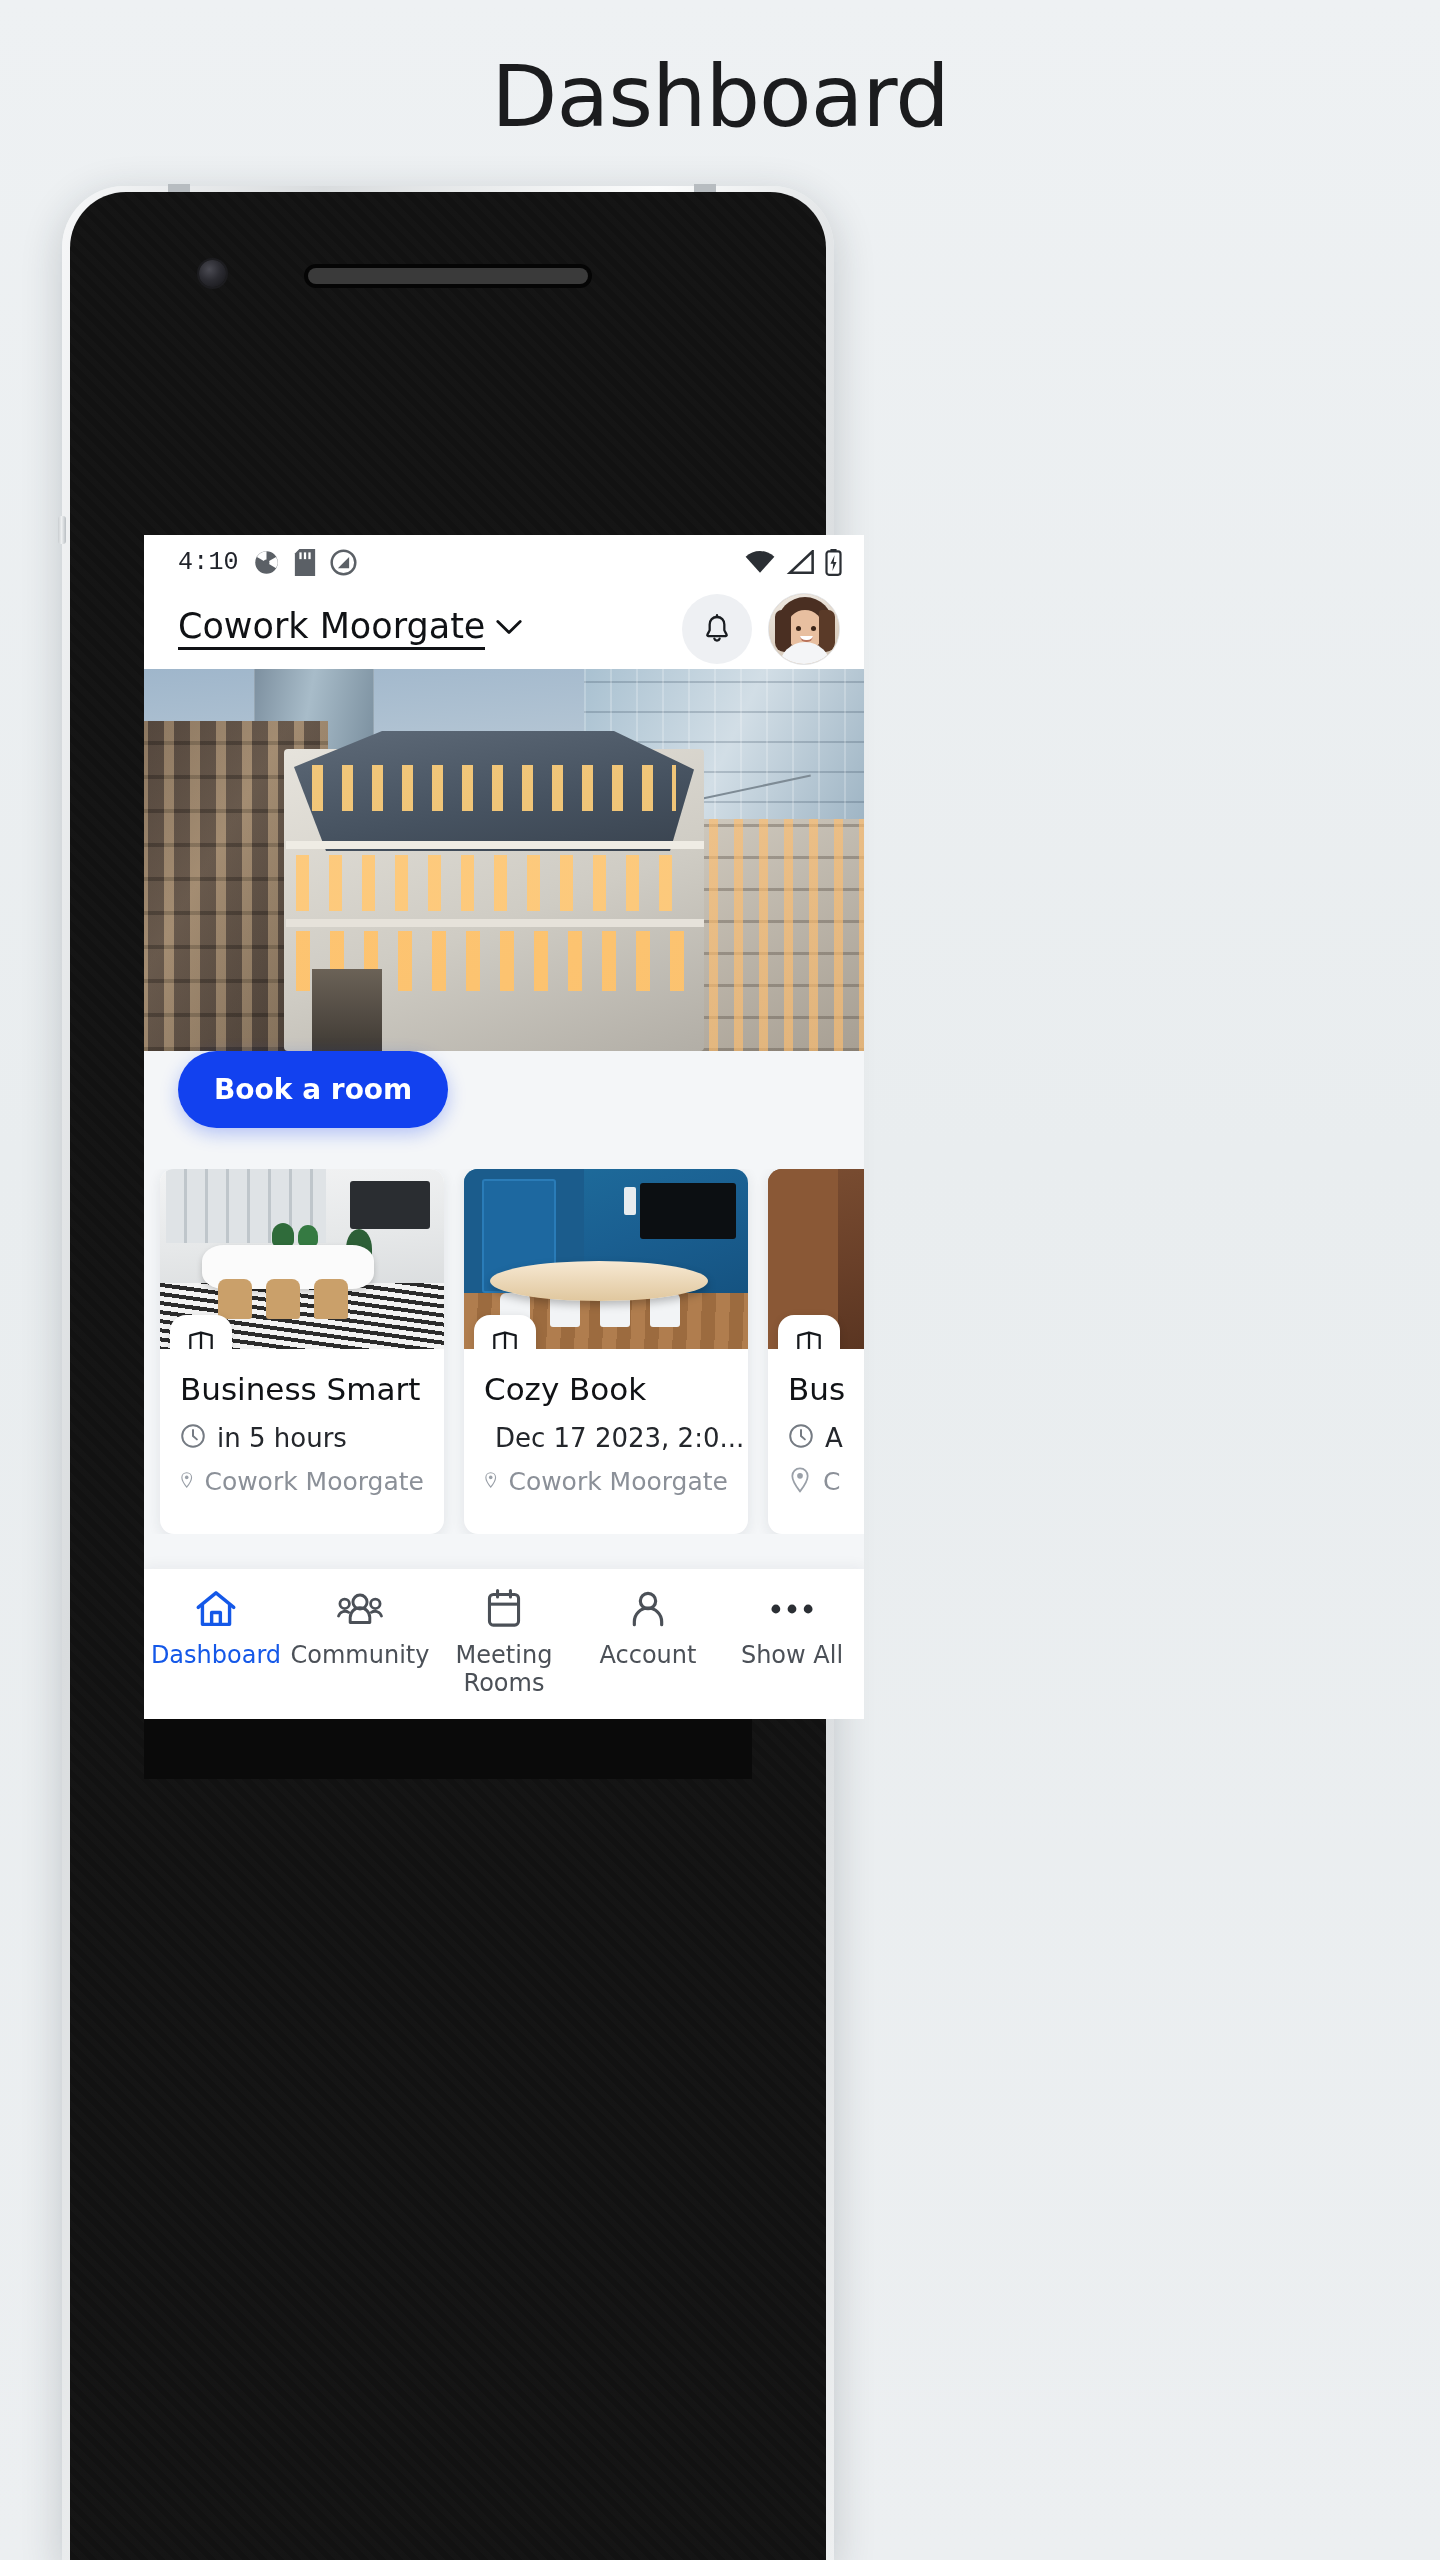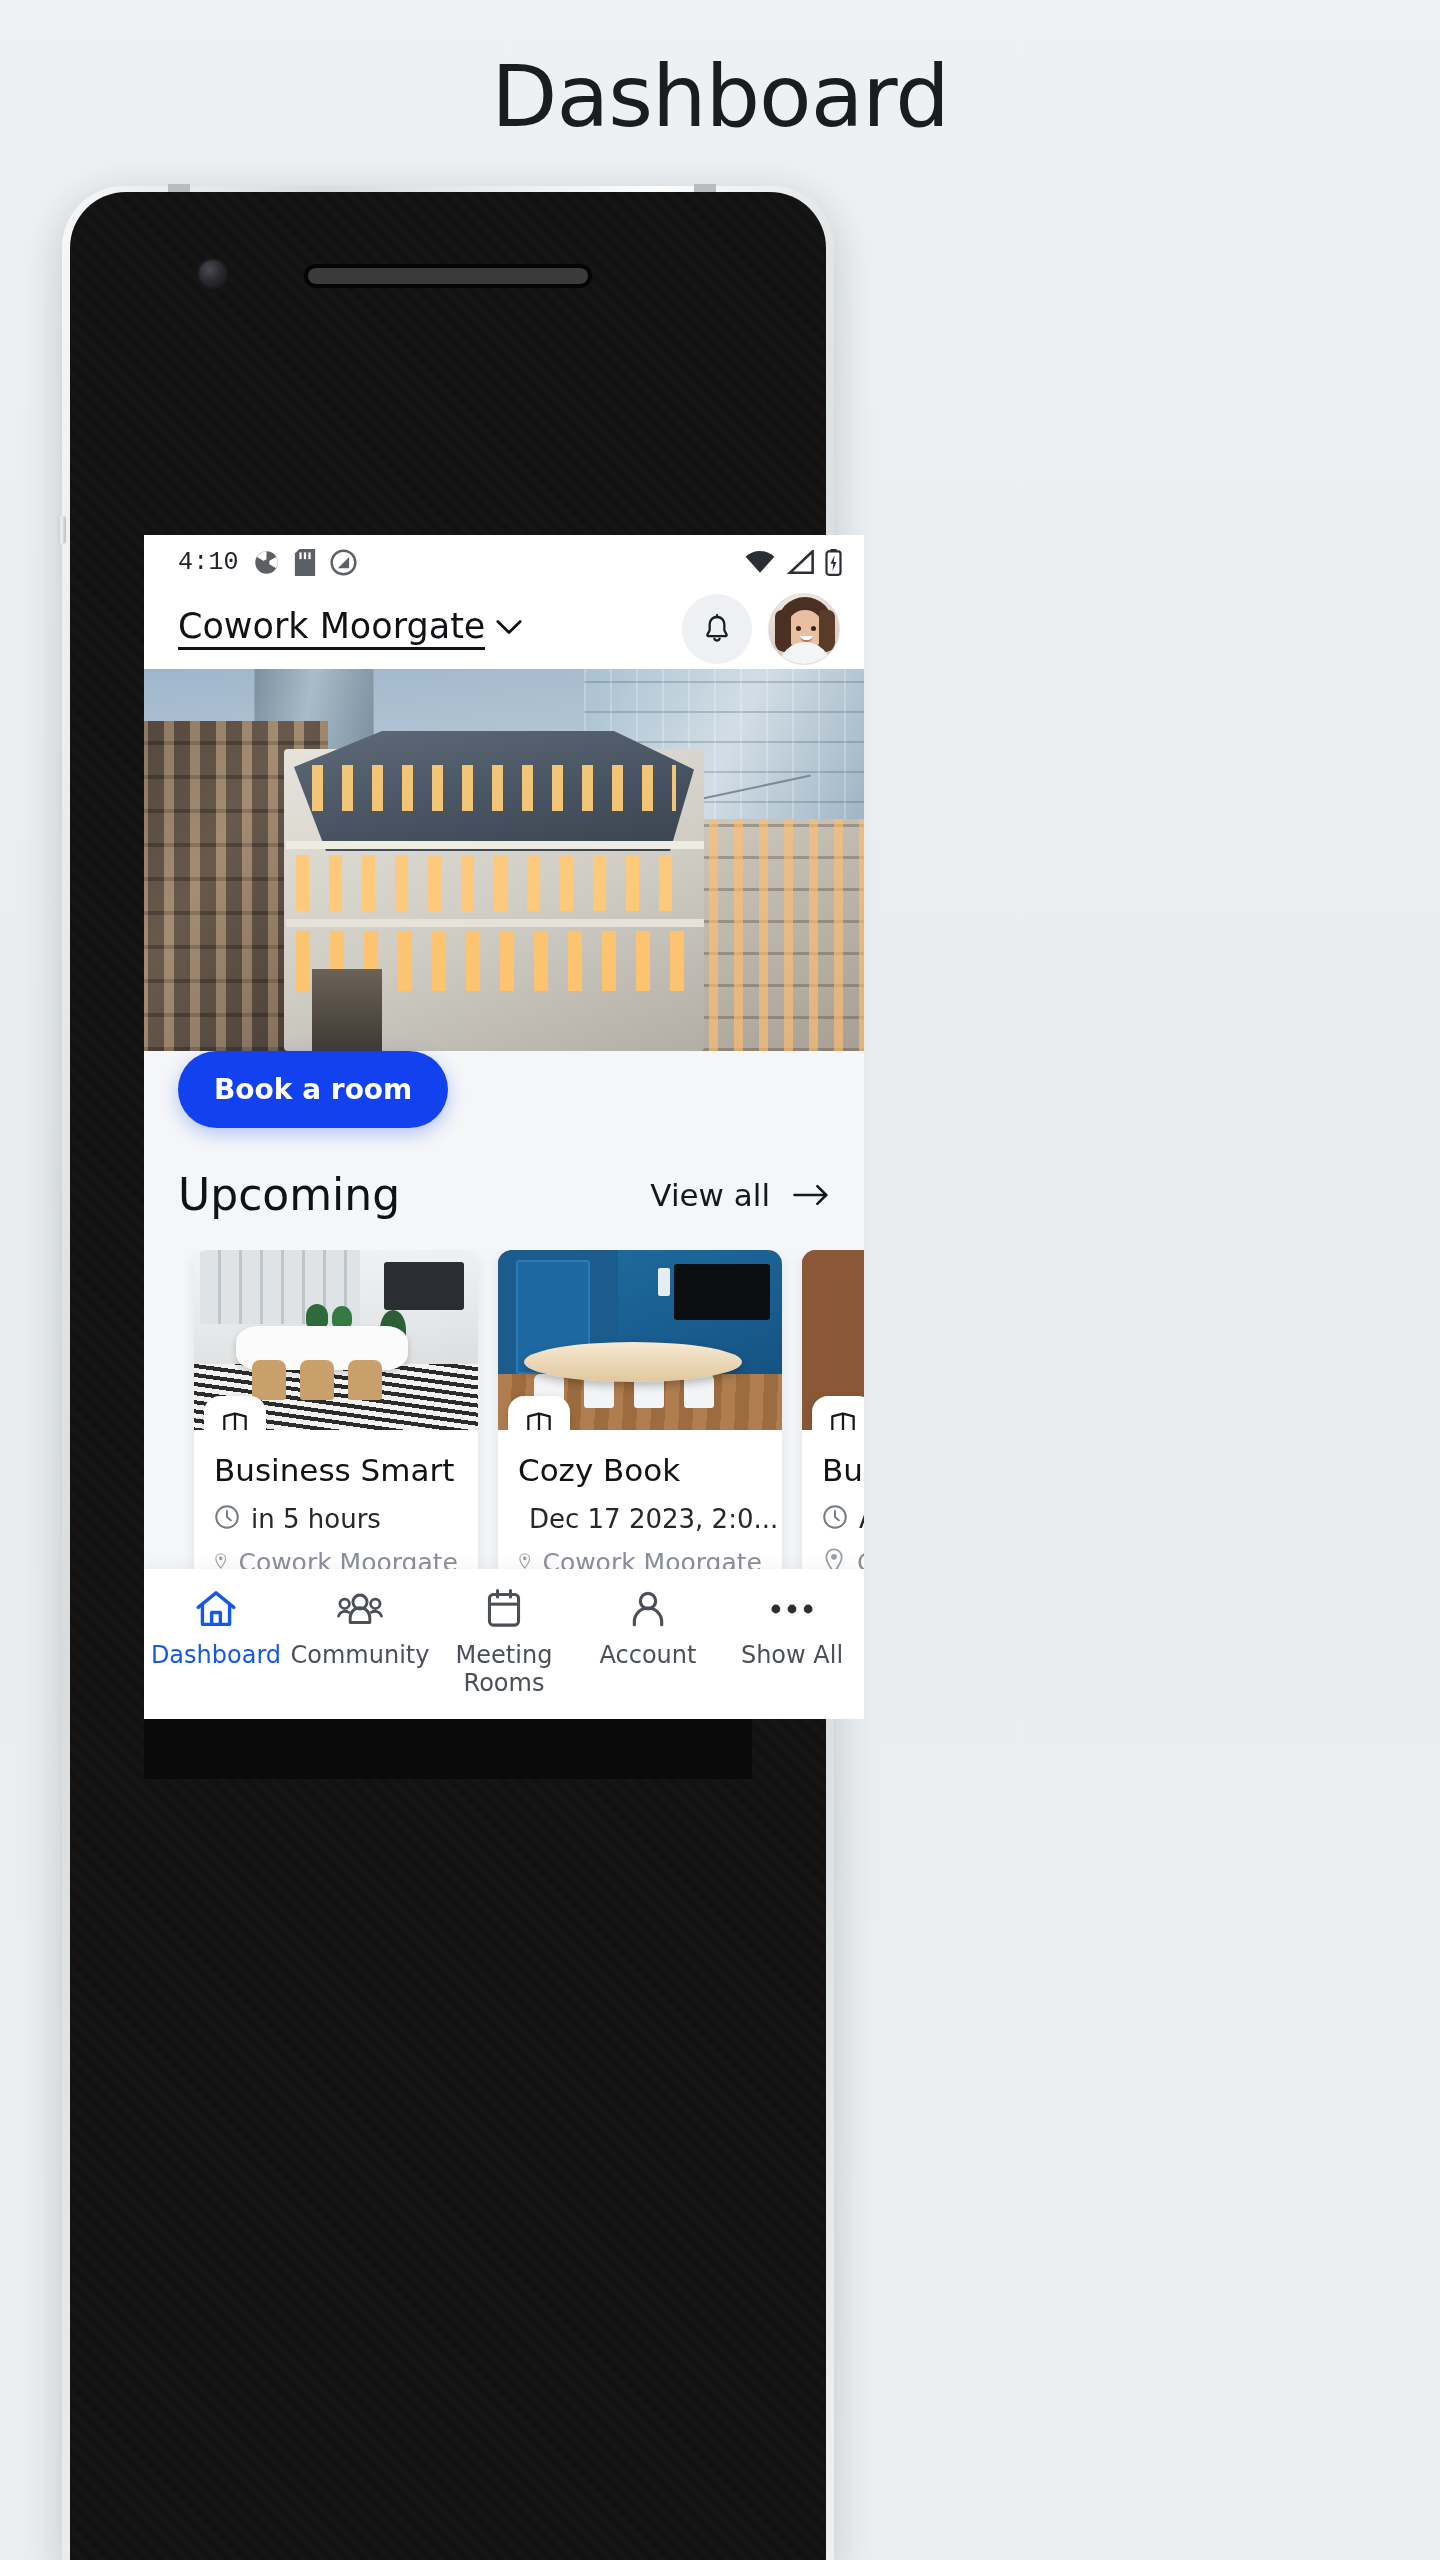--- a/index.html
+++ b/index.html
@@ -326,21 +326,21 @@
   }
   .viewall-label {
     font-size: 31px; color: #15181c; font-weight: 400;
     font-family: "DejaVu Sans", sans-serif;
   }
 
   
   .cards {
     display: flex;
     gap: 20px;
-    padding-left: 50px;
+    padding-left: 16px;
     overflow: hidden;
   }
   .card {
     flex: 0 0 auto;
     width: 284px;
     background: #ffffff;
     border-radius: 14px;
     box-shadow: 0 3px 14px rgba(30,40,55,.09);
     overflow: hidden;
     cursor: pointer;
@@ -539,31 +539,20 @@
       <div class="hero-roof"></div>
       <div class="hero-win-roof"></div>
       <div class="hero-cornice"></div>
       <div class="hero-win1"></div>
       <div class="hero-cornice2"></div>
       <div class="hero-win2"></div>
       <div class="hero-street"></div>
     </div>
 
     <div class="content">
-      <div class="section-head">
-        <div class="section-title">Upcoming</div>
-        <div class="sh-spacer"></div>
-        <div class="viewall">
-          <span class="viewall-label">View all</span>
-          <svg width="38" height="26" viewBox="0 0 30 20">
-            <path d="M2 10 H27" stroke="#15181c" stroke-width="2" stroke-linecap="round"></path>
-            <path d="M20 3 L27 10 L20 17" fill="none" stroke="#15181c" stroke-width="2" stroke-linecap="round" stroke-linejoin="round"></path>
-          </svg>
-        </div>
-      </div>
 
       <div class="cards">
 
         <div class="card">
           <div class="card-img img-a">
             <div class="blinds"></div>
             <div class="screenbox"></div>
             <div class="plant1"></div>
             <div class="plant2"></div>
             <div class="plant3"></div>

